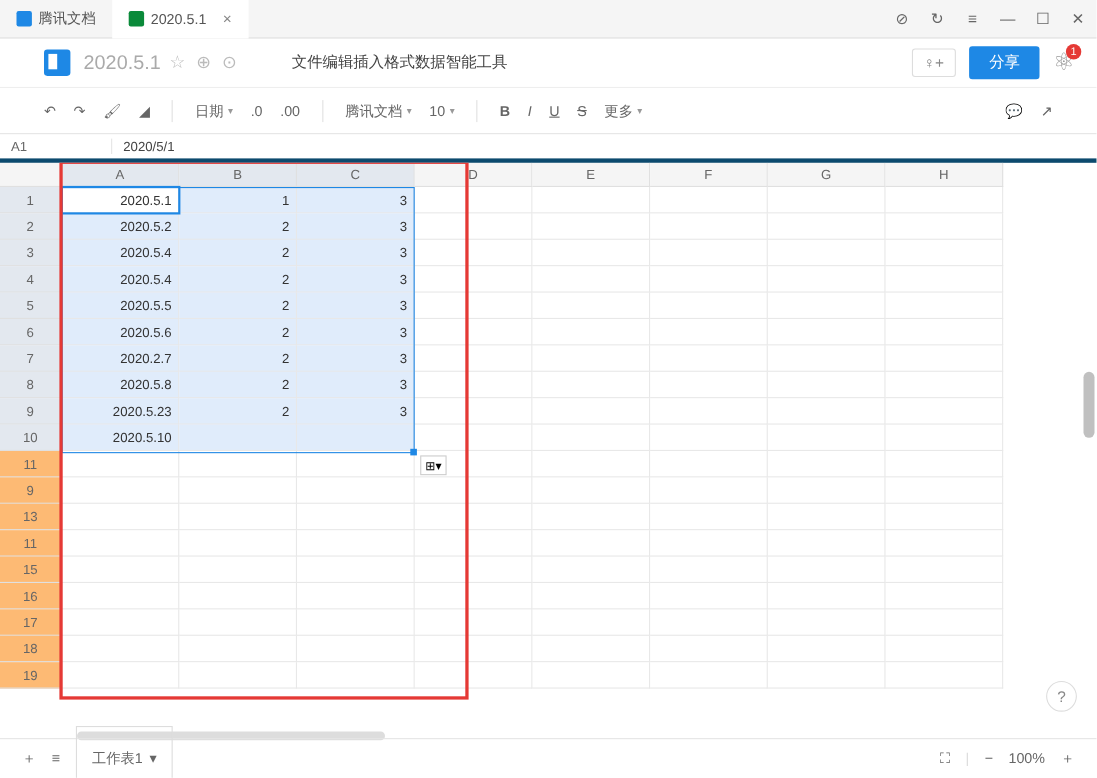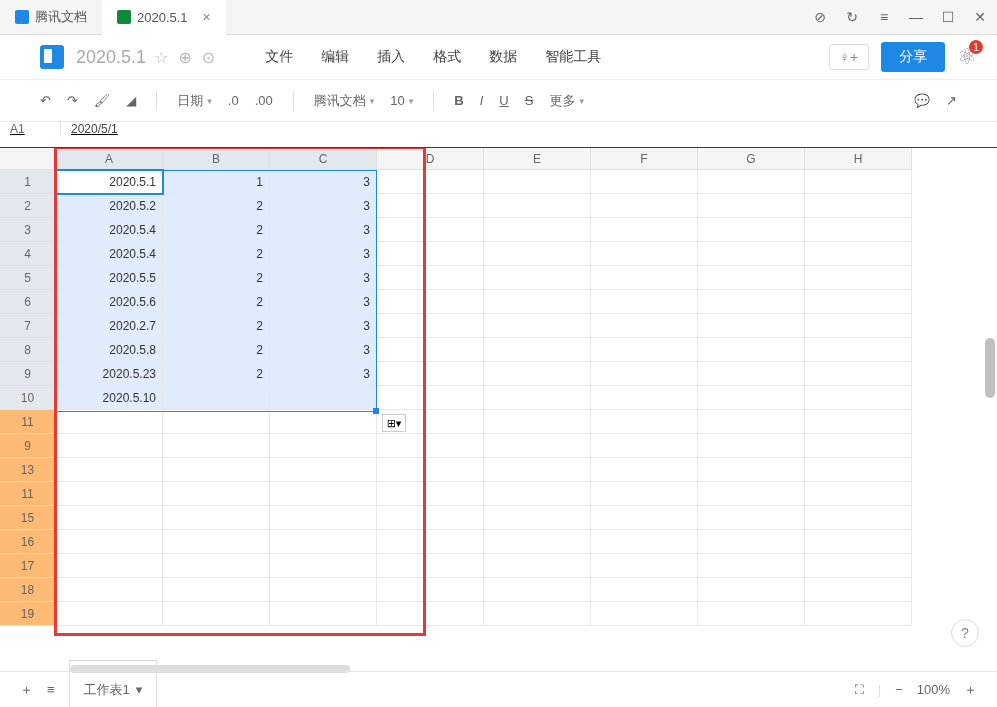--- a/index.html
+++ b/index.html
@@ -12,37 +12,37 @@
 .tab-icon.sheet{background:#0a8a3a;border-radius:2px;}
 .tab-close{margin-left:15px;font-size:14px;color:#888;}
 .win-ctrl{margin-left:auto;display:flex;align-items:center;padding-right:8px;gap:14px;}
 .win-btn{width:18px;height:18px;display:flex;align-items:center;justify-content:center;color:#666;cursor:pointer;font-size:14px;}
 
 .header{height:45px;display:flex;align-items:center;padding:0 20px 0 40px;border-bottom:1px solid #eee;}
 .logo{width:24px;height:24px;background:#1e88e5;border-radius:3px;margin-right:12px;position:relative;}
 .logo::after{content:"";position:absolute;top:4px;left:4px;width:8px;height:14px;background:#fff;}
 .title{font-size:18px;color:#aaa;margin-right:8px;}
 .title-icons{display:flex;gap:10px;color:#bbb;}
-.menus{display:flex;gap:28px;margin-left:50px;font-size:14px;color:#444;}
+.menus{display:flex;margin-left:50px;font-size:14px;color:#444;}
 .menu-itm{cursor:pointer;}
 .header-right{margin-left:auto;display:flex;align-items:center;gap:12px;}
 .user-btn{border:1px solid #ddd;padding:4px 10px;border-radius:3px;color:#888;font-size:14px;}
 .share-btn{background:#1e88e5;color:#fff;padding:6px 18px;border-radius:3px;font-size:14px;}
 .badge{position:relative;font-size:22px;color:#999;}
 .badge::after{content:attr(data-c);position:absolute;top:-4px;right:-6px;background:#e53935;color:#fff;font-size:10px;width:14px;height:14px;border-radius:50%;display:flex;align-items:center;justify-content:center;}
 
 .toolbar{height:42px;display:flex;align-items:center;padding:0 40px;border-bottom:1px solid #e5e5e5;gap:16px;font-size:13px;color:#666;}
 .tb-item{display:flex;align-items:center;height:26px;cursor:pointer;color:#666;}
 .tb-div{width:1px;height:20px;background:#e0e0e0;margin:0 4px;}
 .drop::after{content:"▾";font-size:9px;margin-left:4px;color:#999;}
 .tb-spacer{flex:1;}
 
-.formula{height:26px;display:flex;align-items:flex-start;border-bottom:1px solid #0c4a6e;font-size:12px;text-decoration:underline;}
+.formula{height:26px;display:flex;align-items:center;border-bottom:4px solid #0c4a6e;font-size:12px;}
 .cell-ref{width:60px;padding-left:10px;color:#666;}
-.formula-val{padding-left:10px;color:#444;border-left:1px solid #e5e5e5;flex:1;}
+.formula-val{padding-left:10px;color:#444;border-left:1px solid #e5e5e5;flex:1;margin-left:41px;}
 
 .grid-wrap{position:relative;height:492px;overflow:hidden;}
 .grid{display:grid;grid-template-columns:56px repeat(8,107px);font-size:12px;}
 .col-h{height:22px;background:#f5f5f5;border-right:1px solid #e0e0e0;border-bottom:1px solid #e0e0e0;display:flex;align-items:center;justify-content:center;color:#666;cursor:pointer;}
 .col-h.sel{background:#e3e8ef;}
 .corner{background:#f5f5f5;border-right:1px solid #e0e0e0;border-bottom:1px solid #e0e0e0;}
 .row-h{background:#fdba74;border-right:1px solid #e0e0e0;border-bottom:1px solid #e0e0e0;display:flex;align-items:center;justify-content:center;color:#666;height:24px;cursor:pointer;}
 .row-h.sel{background:#e3e8ef;}
 .cell{height:24px;border-right:1px solid #e8e8e8;border-bottom:1px solid #e8e8e8;padding:0 6px;display:flex;align-items:center;justify-content:flex-end;color:#333;}
 .cell.sel{background:#e0ecfb;}

